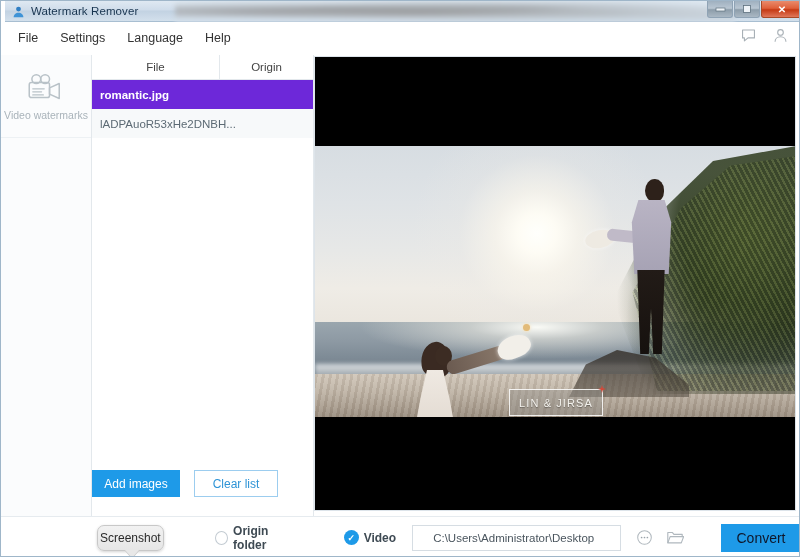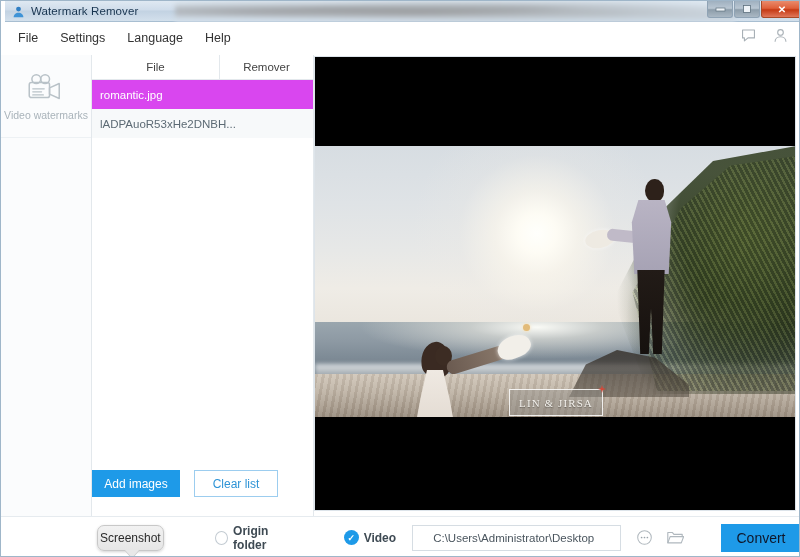--- a/index.html
+++ b/index.html
@@ -281,21 +281,21 @@
     clip-path: polygon(12% 0, 88% 0, 80% 100%, 56% 100%, 50% 46%, 44% 100%, 20% 100%);
   }
   #watermark-box {
     position:absolute; left: 194px; top: 243px;
     width: 94px; height: 27px;
     border: 1px solid rgba(255,255,255,.85);
     background: rgba(150,148,142,.42);
     display:flex; align-items:center; justify-content:center;
   }
   #watermark-text {
-    font-family: Liberation Serif, serif;
+    font-family: Liberation Sans, sans-serif;
     font-size: 11px; letter-spacing: 1.1px;
     color: #f3f1ec;
     text-shadow: 0 1px 1px rgba(0,0,0,.35);
   }
   #wm-handle {
     position:absolute; right:-4px; top:-5px;
     width:8px; height:8px; background:#d04a3a;
     clip-path: polygon(50% 0,61% 39%,100% 50%,61% 61%,50% 100%,39% 61%,0 50%,39% 39%);
   }
 
@@ -412,24 +412,24 @@
           <path d="M7 19h13M7 22.5h10M7 26h12" stroke="#b9c2c8" stroke-width="1.4" stroke-linecap="round"></path>
         </svg>
       </span>
       <span class="side-label">Video watermarks</span>
     </div>
   </div>
 
   <div id="listpanel">
     <div id="list-header">
       <div class="col-file">File</div>
-      <div class="col-status">Remover</div>
+      <div class="col-status">Origin</div>
     </div>
     <div id="rows">
-      <div class="file-row selected" style="background:#d946ef;">
+      <div class="file-row selected" style="background:#6d28d9;font-weight:bold;">
         <span>romantic.jpg</span>
       </div>
       <div class="file-row alt" style="background:#f7f9fa;">
         <span>lADPAuoR53xHe2DNBH...</span>
       </div>
     </div>
     <div id="list-buttons">
       <div class="btn-primary" style="background:#1e9ae8;">
         <span>Add images</span>
       </div>

